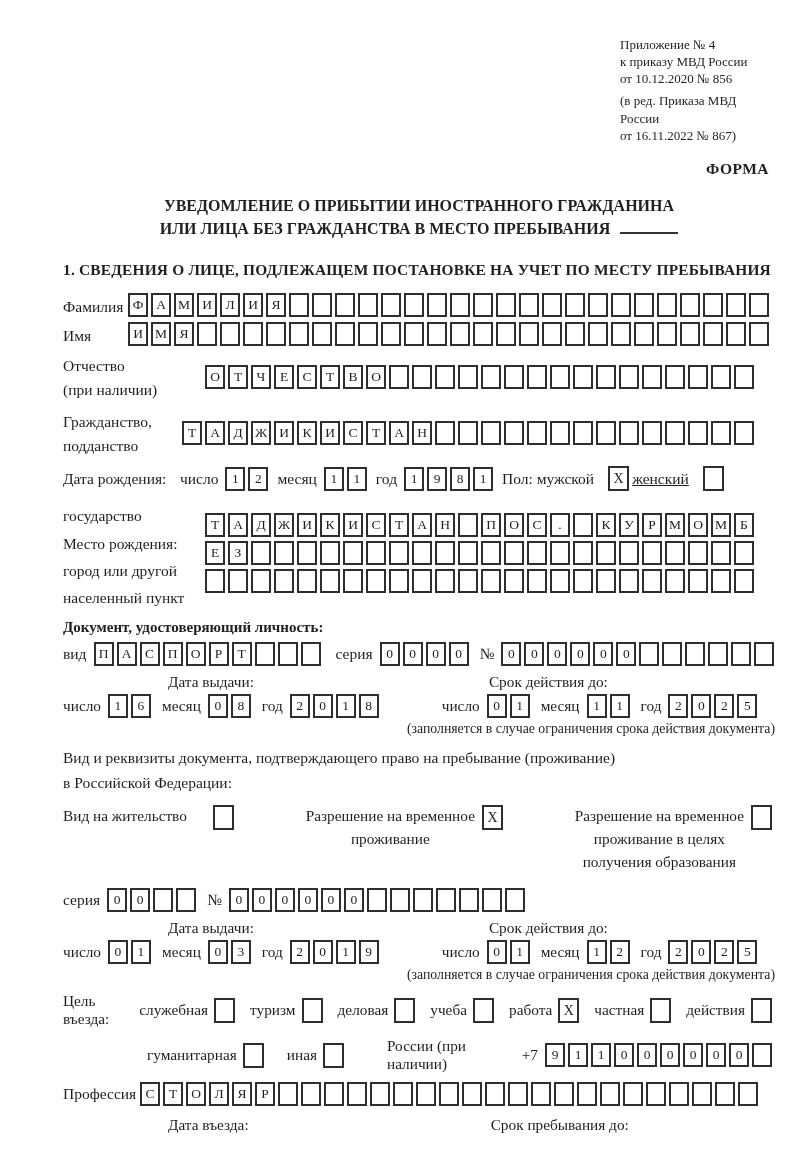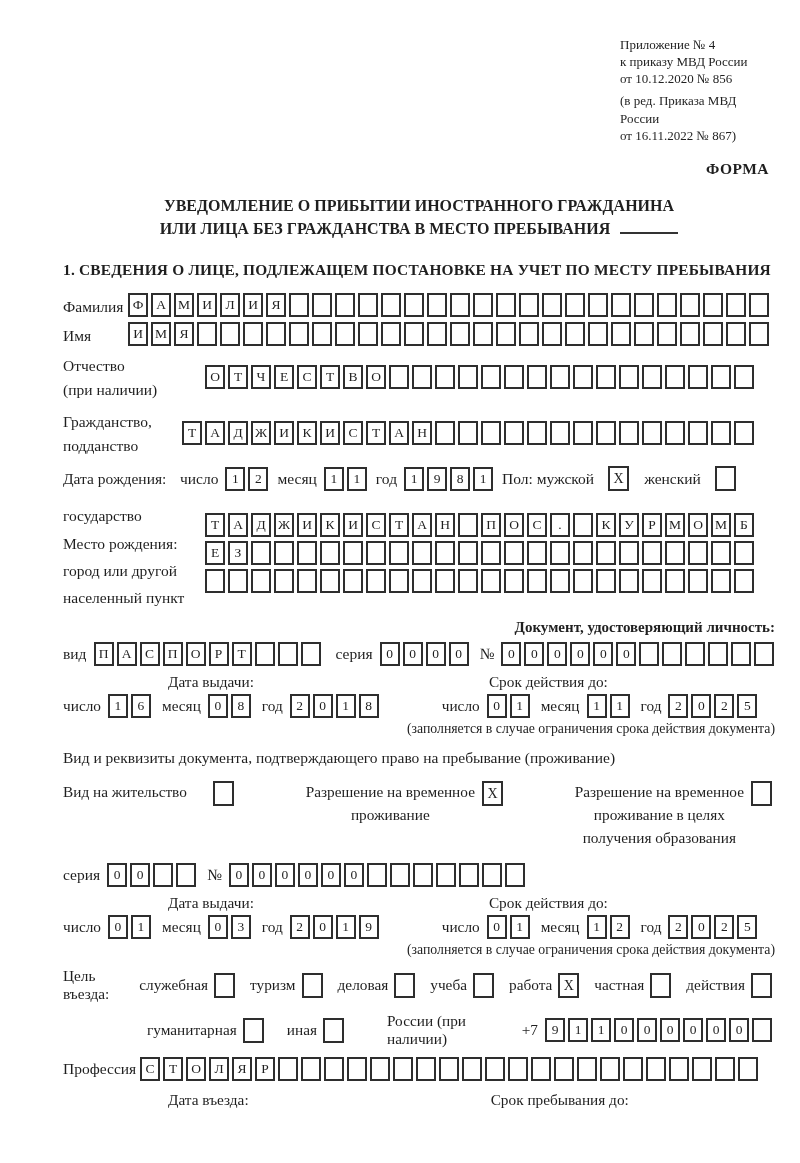--- a/index.html
+++ b/index.html
@@ -31,21 +31,21 @@
     width:16px; height:20px; border:2px solid #2e2e2e; margin-right:3px;
     text-align:center; font-size:13.5px; line-height:20px; background:#fff;
   }
   .checkbox { width:17px; height:21px; line-height:21px; margin-left:7px; font-size:14px; }
 
   .w65  { width:65px; }  .w77 { width:77px; }
   .w119 { width:119px; } .w142 { width:142px; }
 
   .stack .cells { margin-bottom:4px; }
 
-  .doc-heading { text-align:right; font-weight:bold; font-size:15px; margin-top:8px; }
+  .doc-heading { text-align:left; font-weight:bold; font-size:15px; margin-top:8px; }
 
   
   .date-heads { display:flex; font-size:15.3px; margin-top:7px; }
   .date-row { display:flex; align-items:center; margin-top:3px; font-size:15.3px; }
   .dlabel { margin:0 7px 0 0; }
   .note { text-align:right; font-size:13.8px; margin-top:3px; }
 
   .plain { font-size:15.5px; margin-top:9px; line-height:1.6; }
 
   
@@ -231,21 +231,21 @@
       </span>
     <span class="dlabel" style="margin-left:6px;">год</span>
     <span class="cells">
         <span class="cell">1</span>
         <span class="cell">9</span>
         <span class="cell">8</span>
         <span class="cell">1</span>
       </span>
     <span class="dlabel" style="margin-left:6px;">Пол: мужской</span>
     <span class="cell checkbox">X</span>
-    <span class="dlabel" style="margin-left:12px;">женский</span>
+    <span class="dlabel" style="text-decoration:underline;">женский</span>
     <span class="cell checkbox"></span>
   </div>
 
   <div class="row stack" style="margin-top:8px;">
     <div class="label w142" style="line-height:1.75;">
       <div>государство</div>
       <div>Место рождения:</div>
       <div>город или другой</div>
       <div>населенный пункт</div>
     </div>
@@ -406,20 +406,21 @@
         <span class="cell">2</span>
         <span class="cell">0</span>
         <span class="cell">2</span>
         <span class="cell">5</span>
       </span>
   </div>
   <div class="note">(заполняется в случае ограничения срока действия документа)</div>
 
   <div class="plain">
     <div>Вид и реквизиты документа, подтверждающего право на пребывание (проживание)</div>
+    <div>в Российской Федерации:</div>
   </div>
   <div class="opts">
     <span class="opt">
       <span class="txt">Вид на жительство</span>
       <span class="cell checkbox" style="margin-left:26px;"></span>
     </span>
     <span class="opt">
       <span class="txt">
         <div>Разрешение на временное</div>
         <div>проживание</div>

